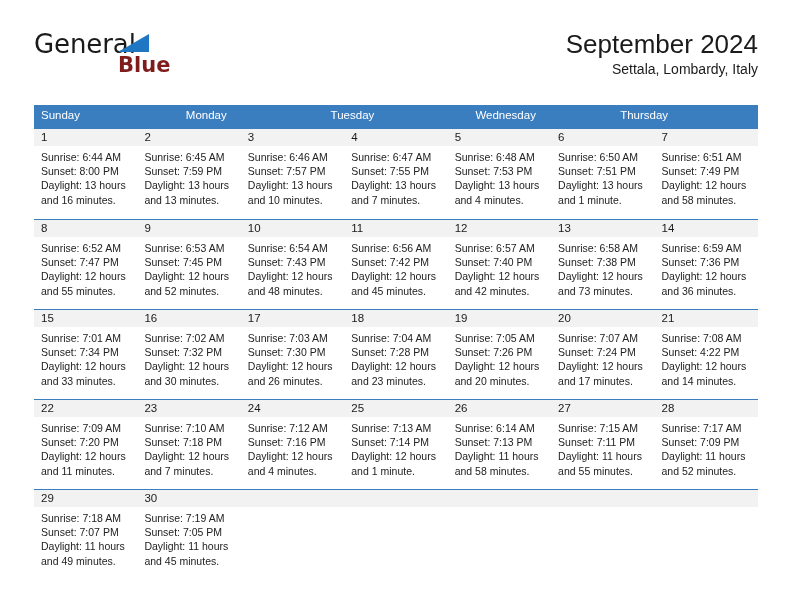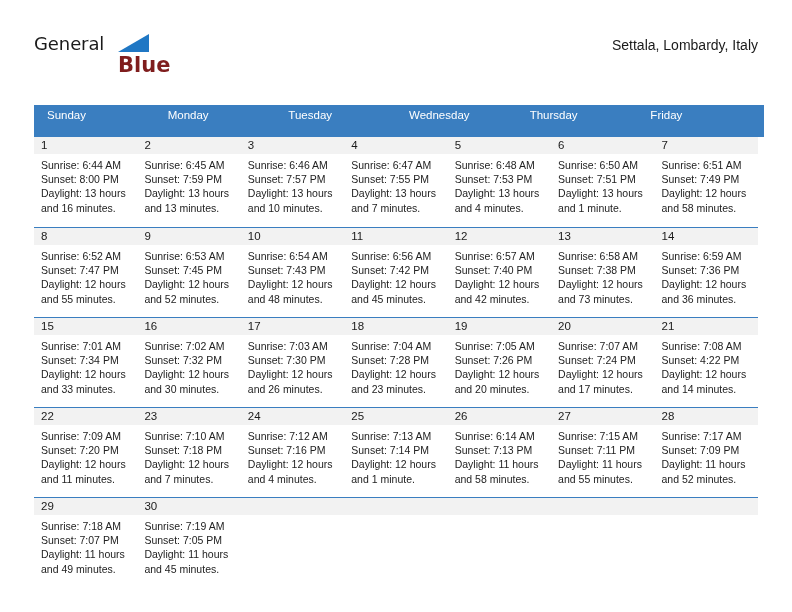--- a/index.html
+++ b/index.html
@@ -34,21 +34,21 @@
     position: absolute;
     left: 34px;
     top: 32px;
     width: 220px;
     height: 56px;
   }
   .brand-general {
     position: absolute;
     left: 0;
     top: 0;
-    font-size: 18px;
+    font-size: 26px;
     letter-spacing: -0.1px;
     color: #1a1a1a;
     font-family: "DejaVu Sans", sans-serif;
     font-weight: 400;
     line-height: 24px;
   }
   .brand-blue {
     position: absolute;
     left: 56px;
     top: 21px;
@@ -77,41 +77,40 @@
     text-align: right;
   }
   .cal-title {
     font-size: 26px;
     font-weight: 400;
     color: #1a1a1a;
     line-height: 32px;
     white-space: nowrap;
   }
   .cal-subtitle {
-    margin-top: 8px;
+    margin-top: 0;
     font-size: 14px;
     font-weight: 400;
     color: #1a1a1a;
     line-height: 18px;
     white-space: nowrap;
   }
 
   
   .calendar {
     position: absolute;
     left: 34px;
     top: 105px;
     width: 724px;
   }
   .dow-row {
     display: flex;
     width: 724px;
-    height: 32px;
+    height: 24px;
     background: #3a7ec0;
-    padding-left: 6px;
   }
   .dow-cell {
     flex: 1 1 0;
     color: #ffffff;
     font-size: 11.5px;
     line-height: 20px;
     padding-left: 7px;
     box-sizing: border-box;
     white-space: nowrap;
     overflow: hidden;
@@ -168,33 +167,33 @@
 
   <div class="header">
 
     <div class="brand">
       <span class="brand-general">General</span>
       <span class="brand-flag"></span>
       <span class="brand-blue">Blue</span>
     </div>
 
     <div class="title-block">
+      <div class="cal-title">September 2024</div>
       <div class="cal-subtitle">Settala, Lombardy, Italy</div>
     </div>
 
   </div>
 
   <div class="calendar">
     <div class="dow-row" id="dow-row">
         <div class="dow-cell">Sunday</div>
         <div class="dow-cell">Monday</div>
         <div class="dow-cell">Tuesday</div>
         <div class="dow-cell">Wednesday</div>
         <div class="dow-cell">Thursday</div>
-        <div class="dow-cell">Friday</div>
       </div>
     <div id="weeks-container">
         <div class="week-row first">
           <div class="day-cell">
             <div class="day-num-band">
               <span class="day-num">1</span>
             </div>
             <div class="day-body">
               <div class="day-line">Sunrise: 6:44 AM</div>
               <div class="day-line">Sunset: 8:00 PM</div>

